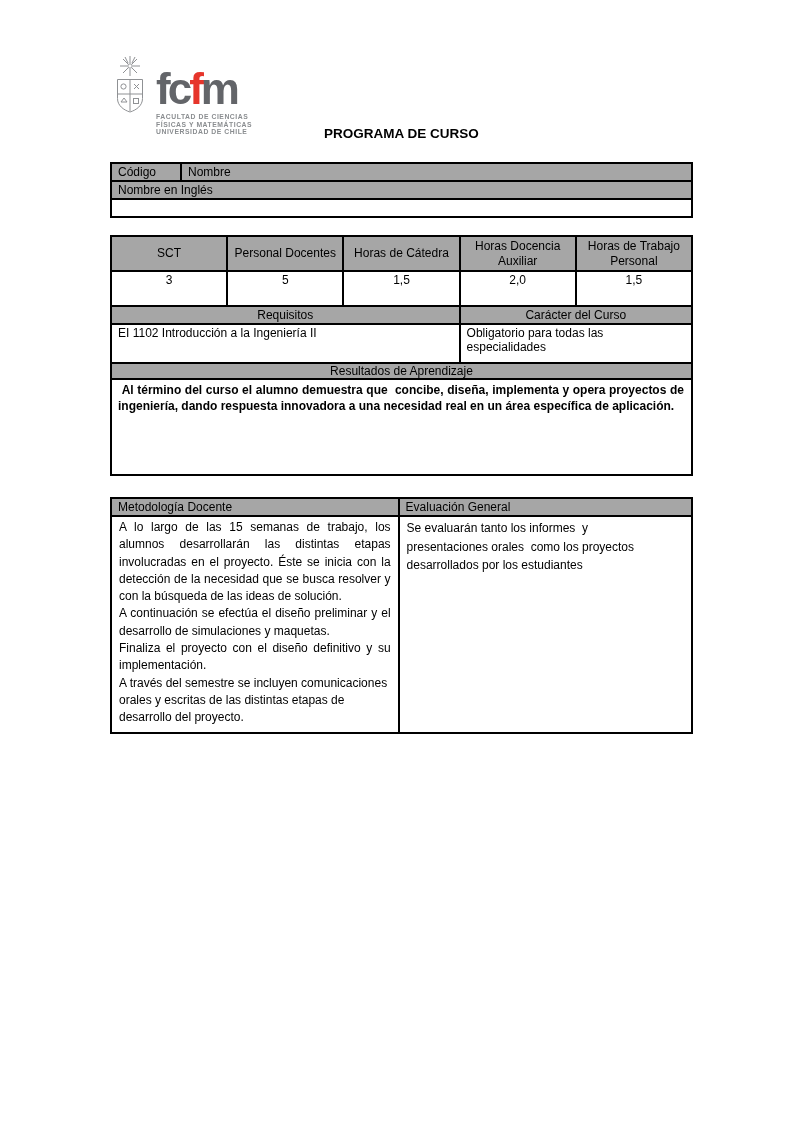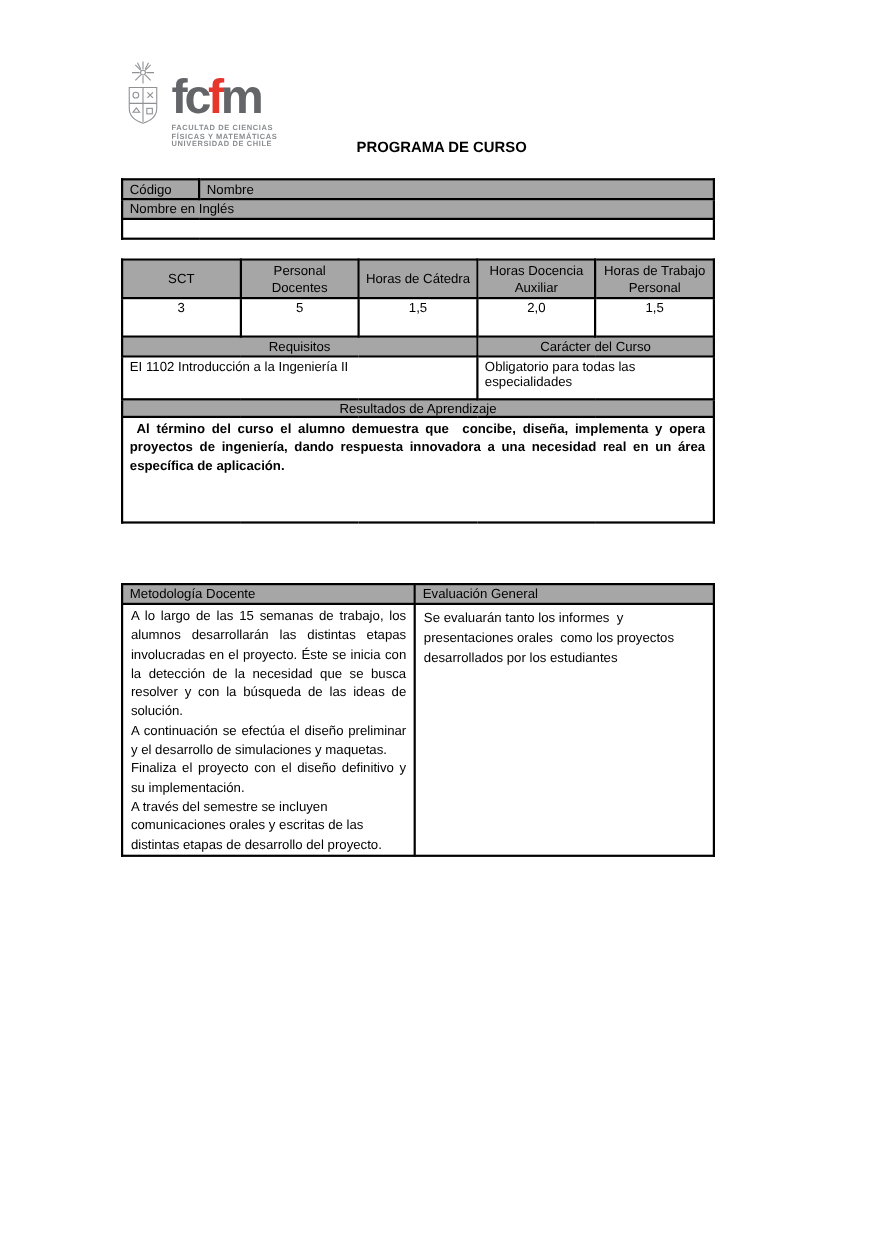--- a/index.html
+++ b/index.html
@@ -23,32 +23,32 @@
     color:#8a8d90;font-weight:bold;
   }
 
   
   .doc-title{
     position:absolute;left:110px;top:126px;width:583px;
     text-align:center;font-weight:bold;font-size:13.5px;
   }
 
   
-  .tbl-wrap{position:absolute;left:110px;width:540px;}
+  .tbl-wrap{position:absolute;left:110px;width:583px;}
   table{border-collapse:collapse;width:100%;table-layout:fixed;}
   td{border:2px solid #000;font-size:12px;padding:0 6px;vertical-align:middle;overflow:hidden;}
   .gray{background:#a6a6a6;}
   .lft{text-align:left;}
   .ctr{text-align:center;}
   .top{vertical-align:top;padding-top:1px;}
   .bold{font-weight:bold;}
 
   .t-course{top:162px;}
   .t-credits{top:235px;}
-  .t-method{top:530px;}
+  .t-method{top:497px;}
 
   .h18{height:18px;} .h16{height:16px;} .h35{height:35px;} .h39{height:39px;}
   .h15{height:15px;padding-left:40px;} .h96{height:96px;}
 
   .credits-head td{line-height:15px;padding:1px 3px;}
   .outcomes{
     font-weight:bold;text-align:justify;line-height:16.3px;
     white-space:pre-wrap;padding:2px 7px 0 6px;
   }
   .method-body{height:217px;}

